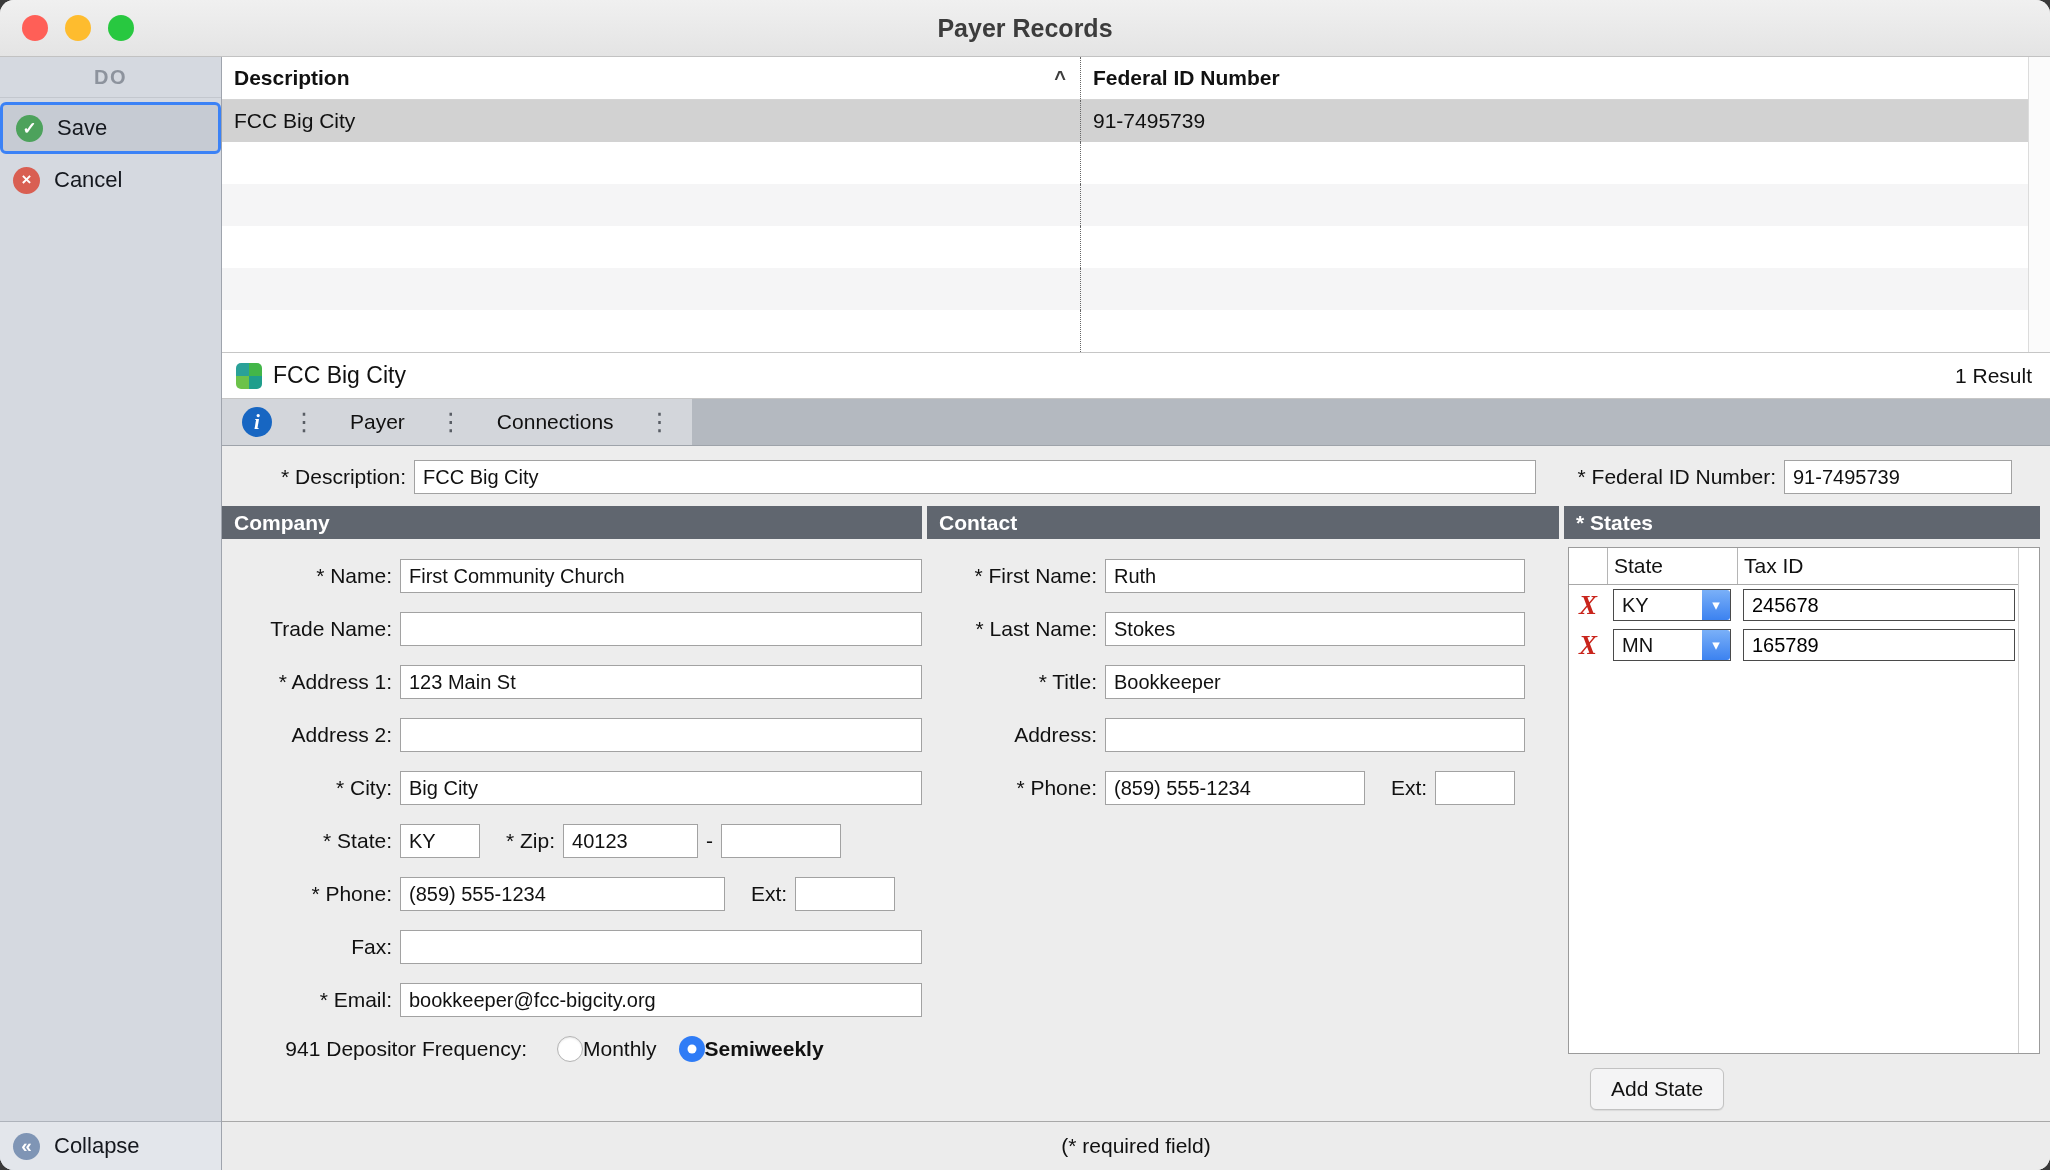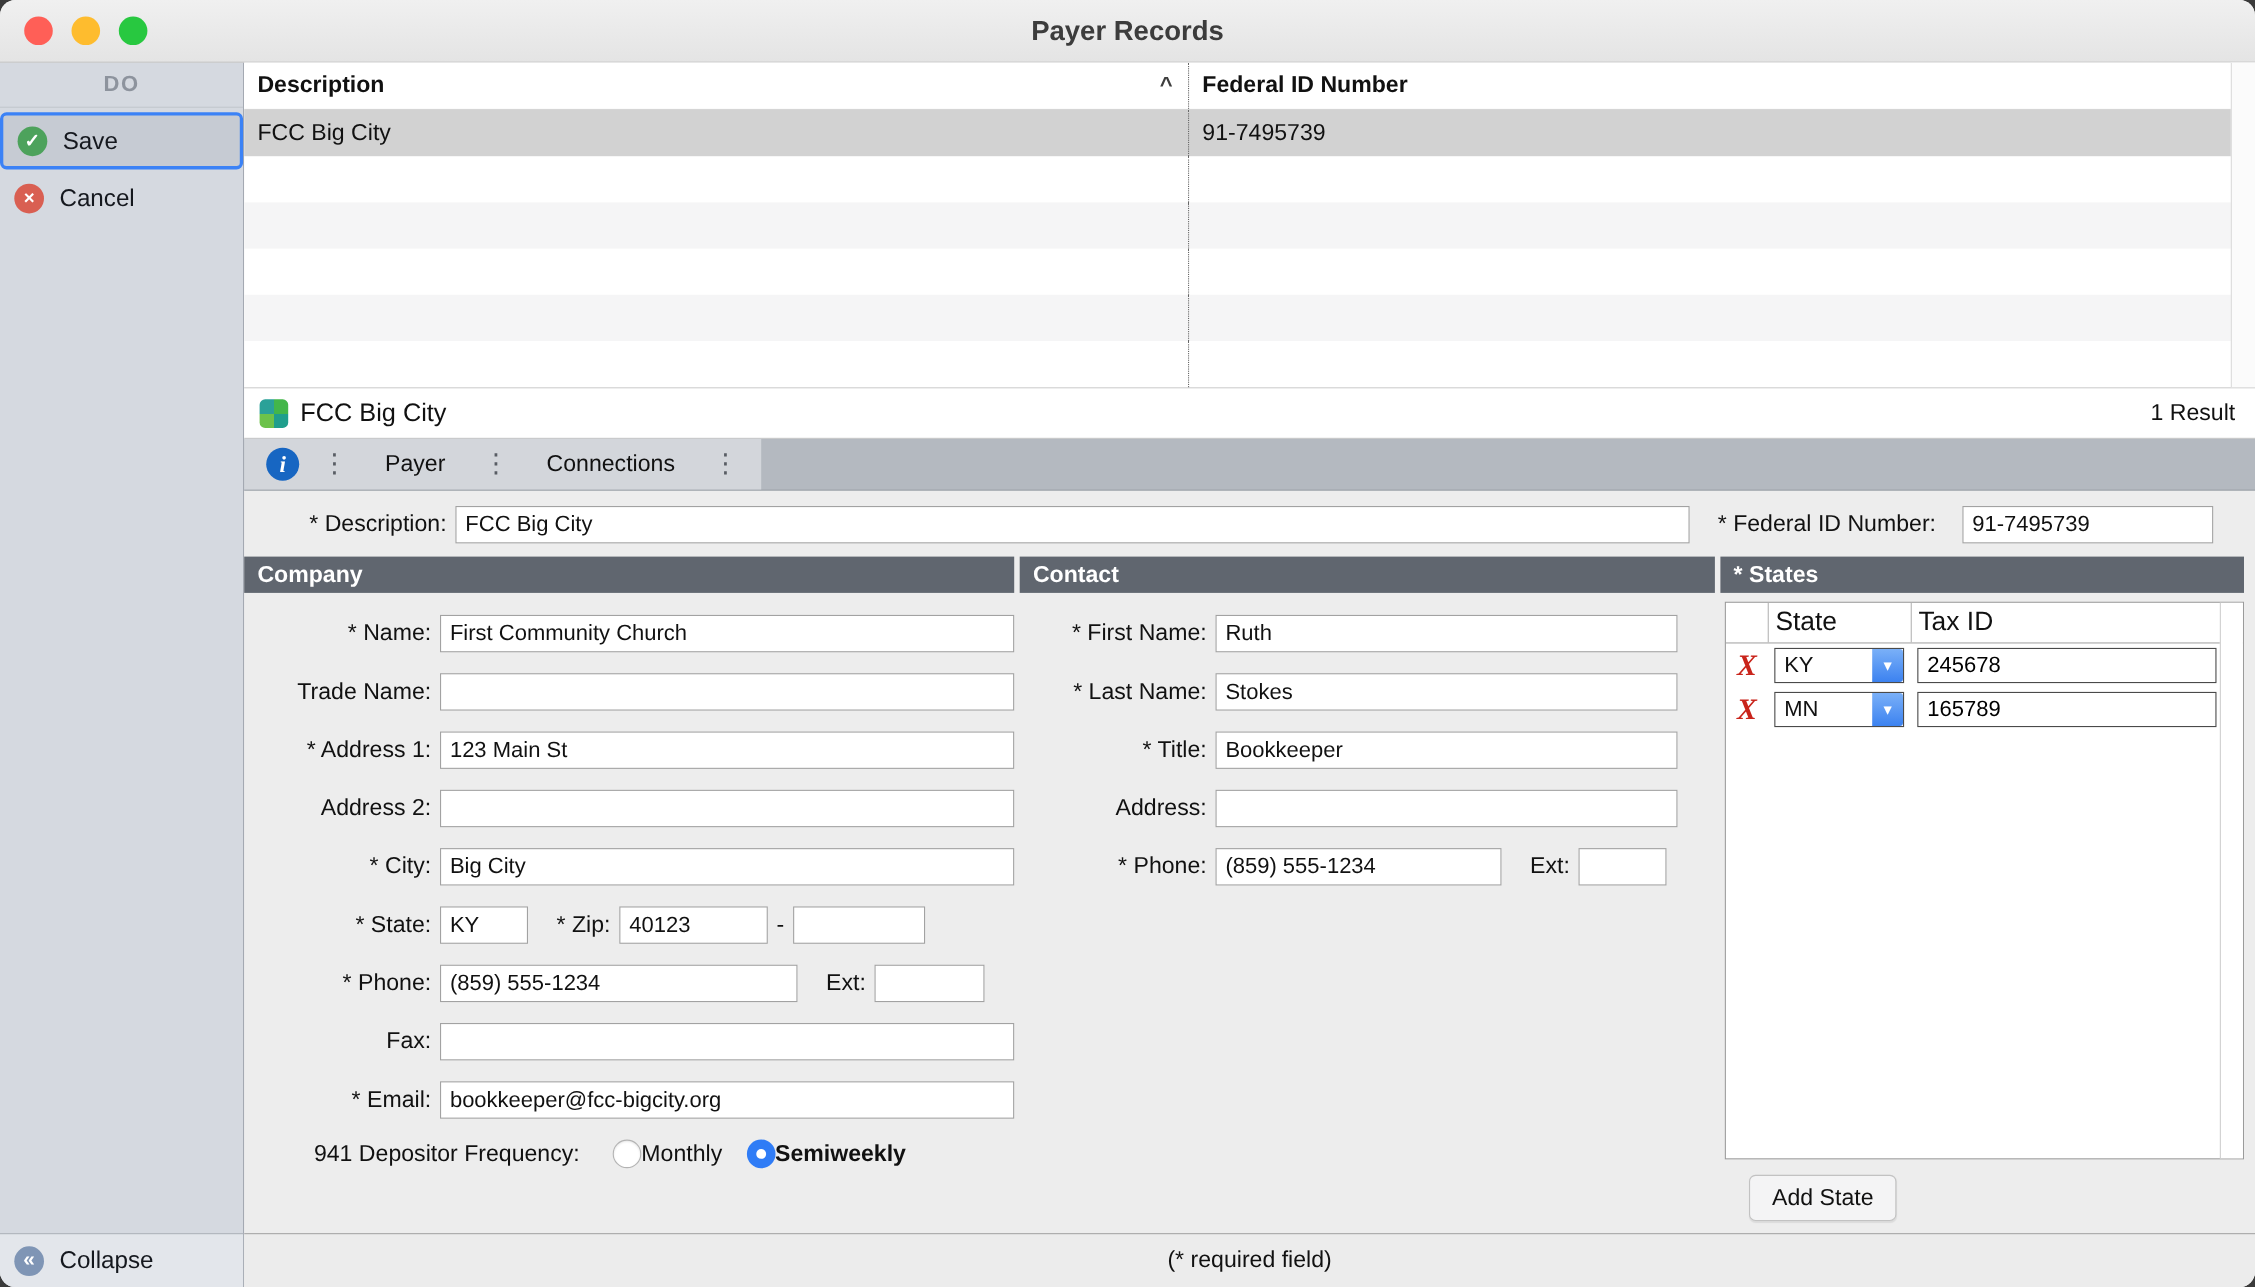--- a/index.html
+++ b/index.html
@@ -69,21 +69,21 @@
   .tab{font-size:21px;color:#111;padding:6px 14px;}
 
   
   .form{flex:1;display:flex;flex-direction:column;min-height:0;}
   .desc-row{display:flex;align-items:center;padding:14px 0 12px 0;}
   label,.flabel,.ilabel{font-size:21px;color:#111;}
   .dlabel{width:192px;text-align:right;padding-right:8px;box-sizing:border-box;flex:0 0 auto;}
   .inp{height:34px;border:1px solid #a2a2a2;background:#fff;font-size:20px;font-family:inherit;
        padding:0 8px;box-sizing:border-box;color:#111;}
   .desc-inp{width:1122px;}
-  .fed-label{margin-left:auto;padding-right:24px;}
+  .fed-label{margin-left:auto;padding-right:8px;}
   .fed-inp{width:228px;margin-right:38px;}
 
   .sections{flex:1;display:flex;gap:5px;min-height:0;}
   .col{display:flex;flex-direction:column;box-sizing:border-box;}
   .company-col{width:700px;flex:0 0 auto;}
   .contact-col{width:632px;flex:0 0 auto;}
   .states-col{flex:1;margin-right:10px;}
   .section-header{height:33px;line-height:33px;background:#60666f;color:#fff;font-weight:bold;font-size:21px;
                   padding-left:12px;flex:0 0 auto;}
   .col-content{padding-top:20px;display:flex;flex-direction:column;gap:19px;}
@@ -100,21 +100,21 @@
   .rdot{width:26px;height:26px;border-radius:50%;box-sizing:border-box;flex:0 0 auto;}
   .rdot.off{background:#fff;border:1px solid #b3b3b3;box-shadow:inset 0 1px 2px rgba(0,0,0,.10);}
   .rdot.on{background:#2f7cf6;position:relative;}
   .rdot.on::after{content:"";position:absolute;left:50%;top:50%;width:9px;height:9px;border-radius:50%;
                   background:#fff;transform:translate(-50%,-50%);}
   .radio.selected .radio-label{font-weight:bold;}
 
   
   .states-table{margin:8px 0 0 4px;border:1px solid #9b9b9b;background:#fff;height:505px;
                 display:flex;flex-direction:column;position:relative;flex:0 0 auto;}
-  .st-head{display:flex;height:36px;border-bottom:1px solid #a8a8a8;align-items:stretch;font-size:24px;flex:0 0 auto;}
+  .st-head{display:flex;height:36px;border-bottom:1px solid #a8a8a8;align-items:stretch;font-size:21px;flex:0 0 auto;}
   .st-del{width:38px;flex:0 0 auto;display:flex;align-items:center;justify-content:center;}
   .st-state{width:130px;flex:0 0 auto;padding-left:6px;box-sizing:border-box;display:flex;align-items:center;
             border-left:1px solid #b5b5b5;}
   .st-tax{flex:1;padding-left:6px;padding-right:24px;box-sizing:border-box;display:flex;align-items:center;
           border-left:1px solid #b5b5b5;}
   .st-row{display:flex;height:40px;align-items:center;}
   .st-row .st-state,.st-row .st-tax{border-left:none;}
   .del-x{color:#c9241b;font-family:"Liberation Serif",serif;font-style:italic;font-weight:bold;font-size:27px;line-height:1;}
   .combo{display:flex;align-items:stretch;height:32px;border:1px solid #4a4a4a;background:#fff;width:118px;box-sizing:border-box;}
   .combo-val{flex:1;display:flex;align-items:center;padding-left:8px;font-size:20px;}

